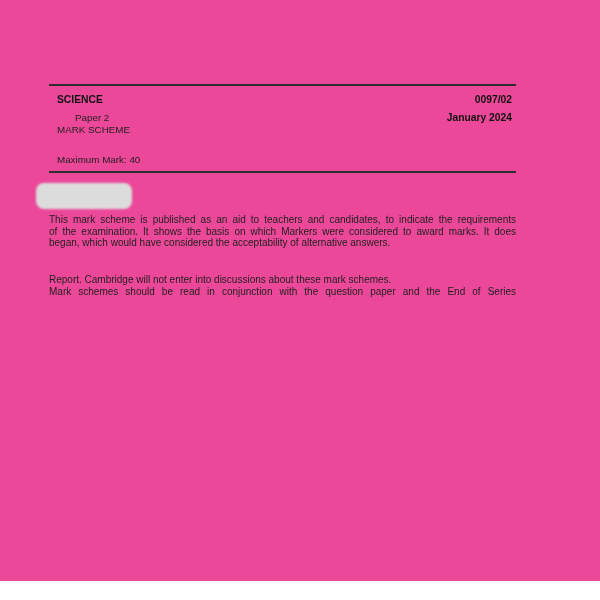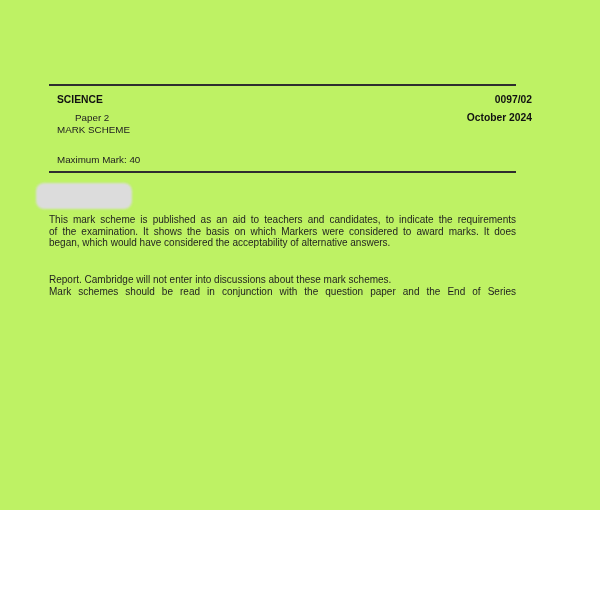--- a/index.html
+++ b/index.html
@@ -1,26 +1,26 @@
 <!DOCTYPE html>
 <html><head>
 <meta charset="utf-8">
 <style>
   html,body{margin:0;padding:0;background:#ffffff;}
   .page{
-    position:relative;width:600px;height:510px;background:#bef264;
+    position:relative;width:600px;height:581px;background:#ec4899;
     font-family:"Liberation Sans","DejaVu Sans",sans-serif;
     color:#1c1c1c;overflow:hidden;
   }
   .rule{position:absolute;left:49px;width:467px;height:1.6px;background:#2e2e2e;}
   .rule-top{top:84px;}
   .rule-bottom{top:171px;}
 
   .hitem{position:absolute;left:57px;font-size:9.8px;line-height:1;white-space:nowrap;color:#222;}
-  .hitem.right{left:auto;right:68px;text-align:right;}
+  .hitem.right{left:auto;right:88px;text-align:right;}
   .bold{font-weight:700;font-size:10.3px;color:#111;}
   .row1{top:95px;}
   .row2{top:113.3px;padding-left:18px;}
   .row3{top:125px;}
   .row4{top:155px;}
 
   .redacted{
     position:absolute;left:36px;top:183px;width:96px;height:26px;
     border-radius:8px;filter:blur(1.2px);
   }
@@ -35,21 +35,21 @@
 <body>
 
 <div class="page">
 
   <div class="rule rule-top" style="background: rgb(46, 46, 46);"></div>
 
   <div class="hitem bold row1">SCIENCE</div>
   <div class="hitem bold row1 right">0097/02</div>
 
   <div class="hitem row2">Paper 2</div>
-  <div class="hitem bold row2 right">October 2024</div>
+  <div class="hitem bold row2 right">January 2024</div>
 
   <div class="hitem row3">MARK SCHEME</div>
 
   <div class="hitem row4">Maximum Mark: 40</div>
 
   <div class="rule rule-bottom" style="background: rgb(46, 46, 46);"></div>
 
   <div class="redacted" style="background: rgb(220, 220, 220);"></div>
 
   <div class="para para1">

